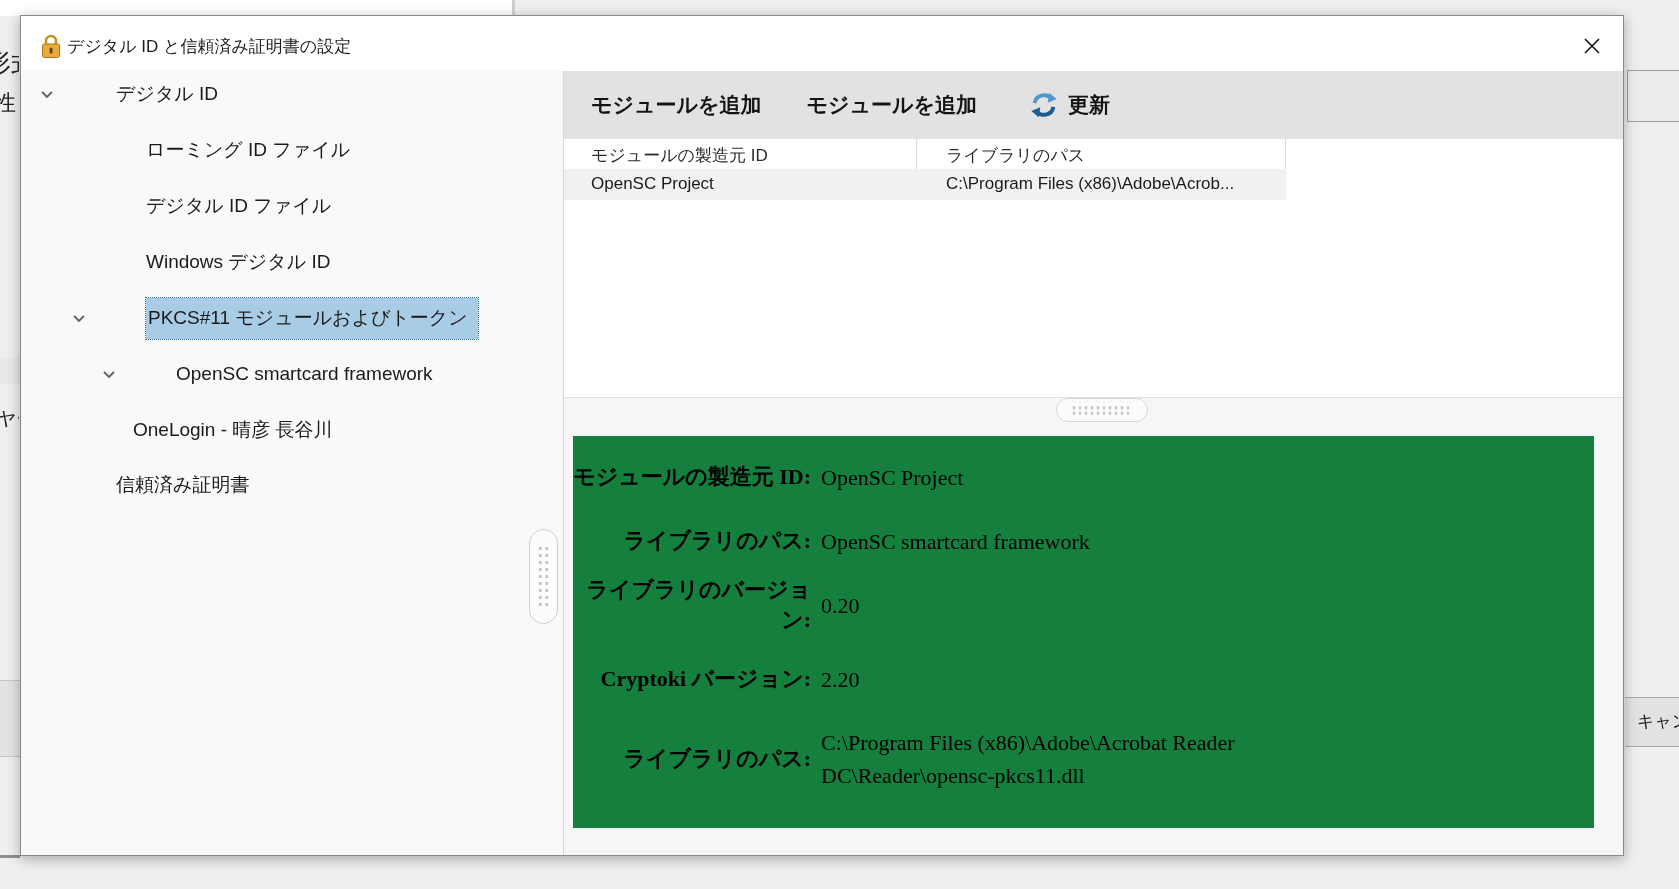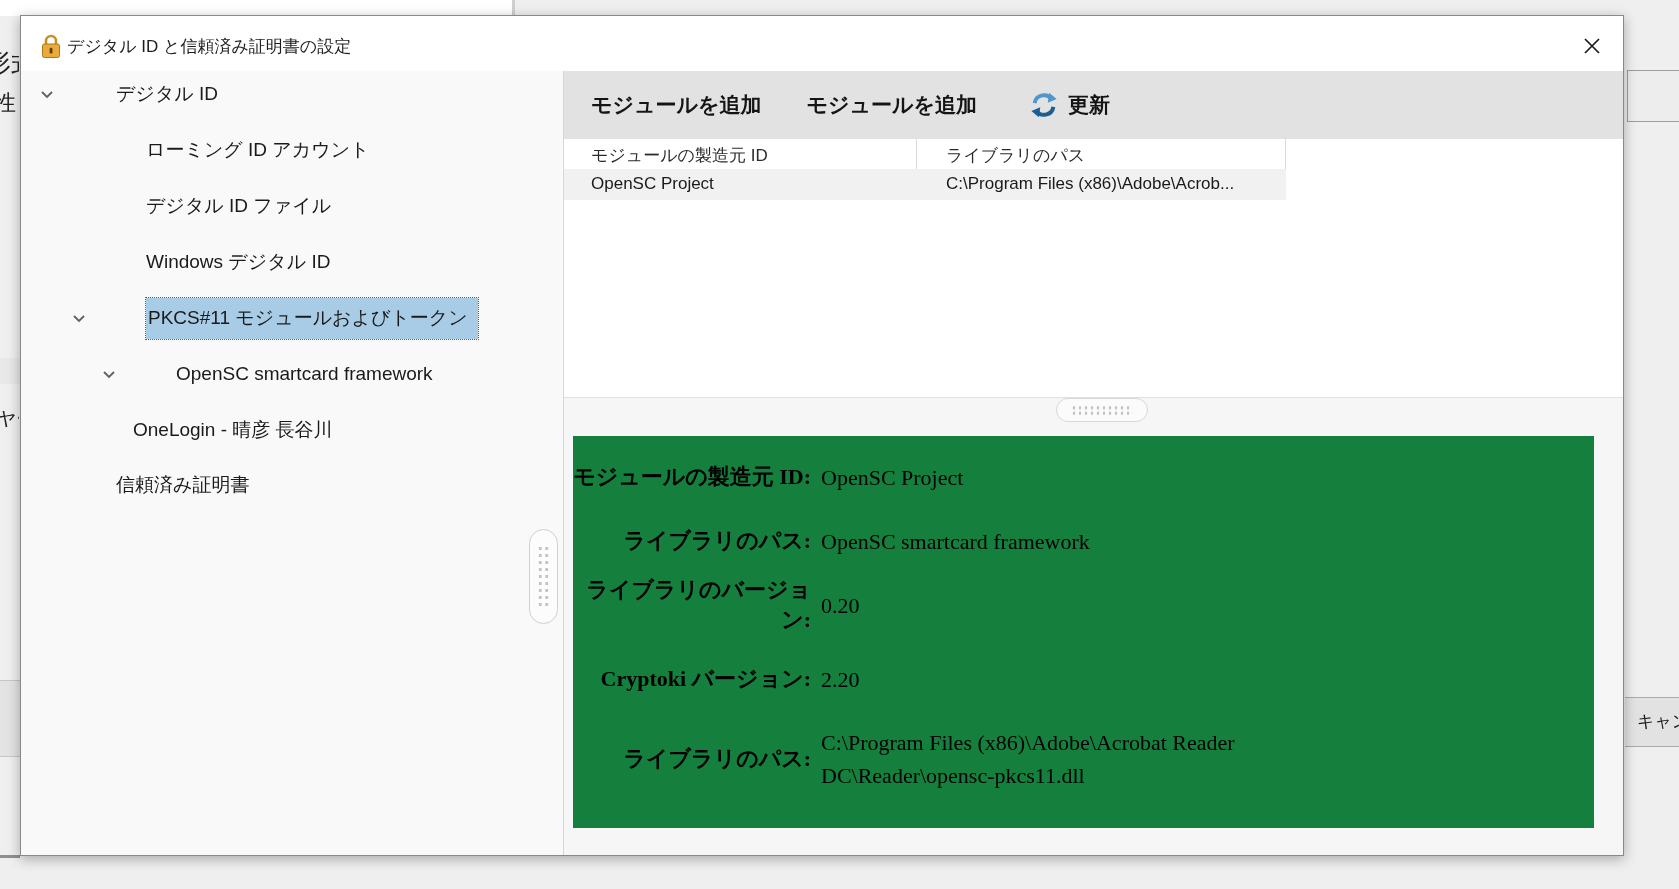--- a/index.html
+++ b/index.html
@@ -140,21 +140,21 @@
   <div class="tree-row" style="top:59px;">
     <span class="chev chev-a">
       <svg width="20" height="20" viewBox="0 0 20 20">
           <path d="M5 8 l5 5 5 -5" fill="none" stroke="#606060" stroke-width="1.8"></path>
         </svg>
     </span>
     <span class="ind-0">デジタル ID</span>
   </div>
 
   <div class="tree-row" style="top:115px;">
-    <span class="ind-1">ローミング ID アカウント</span>
+    <span class="ind-1">ローミング ID ファイル</span>
   </div>
 
   <div class="tree-row" style="top:171px;">
     <span class="ind-1">デジタル ID ファイル</span>
   </div>
 
   <div class="tree-row" style="top:227px;">
     <span class="ind-1">Windows デジタル ID</span>
   </div>
 

